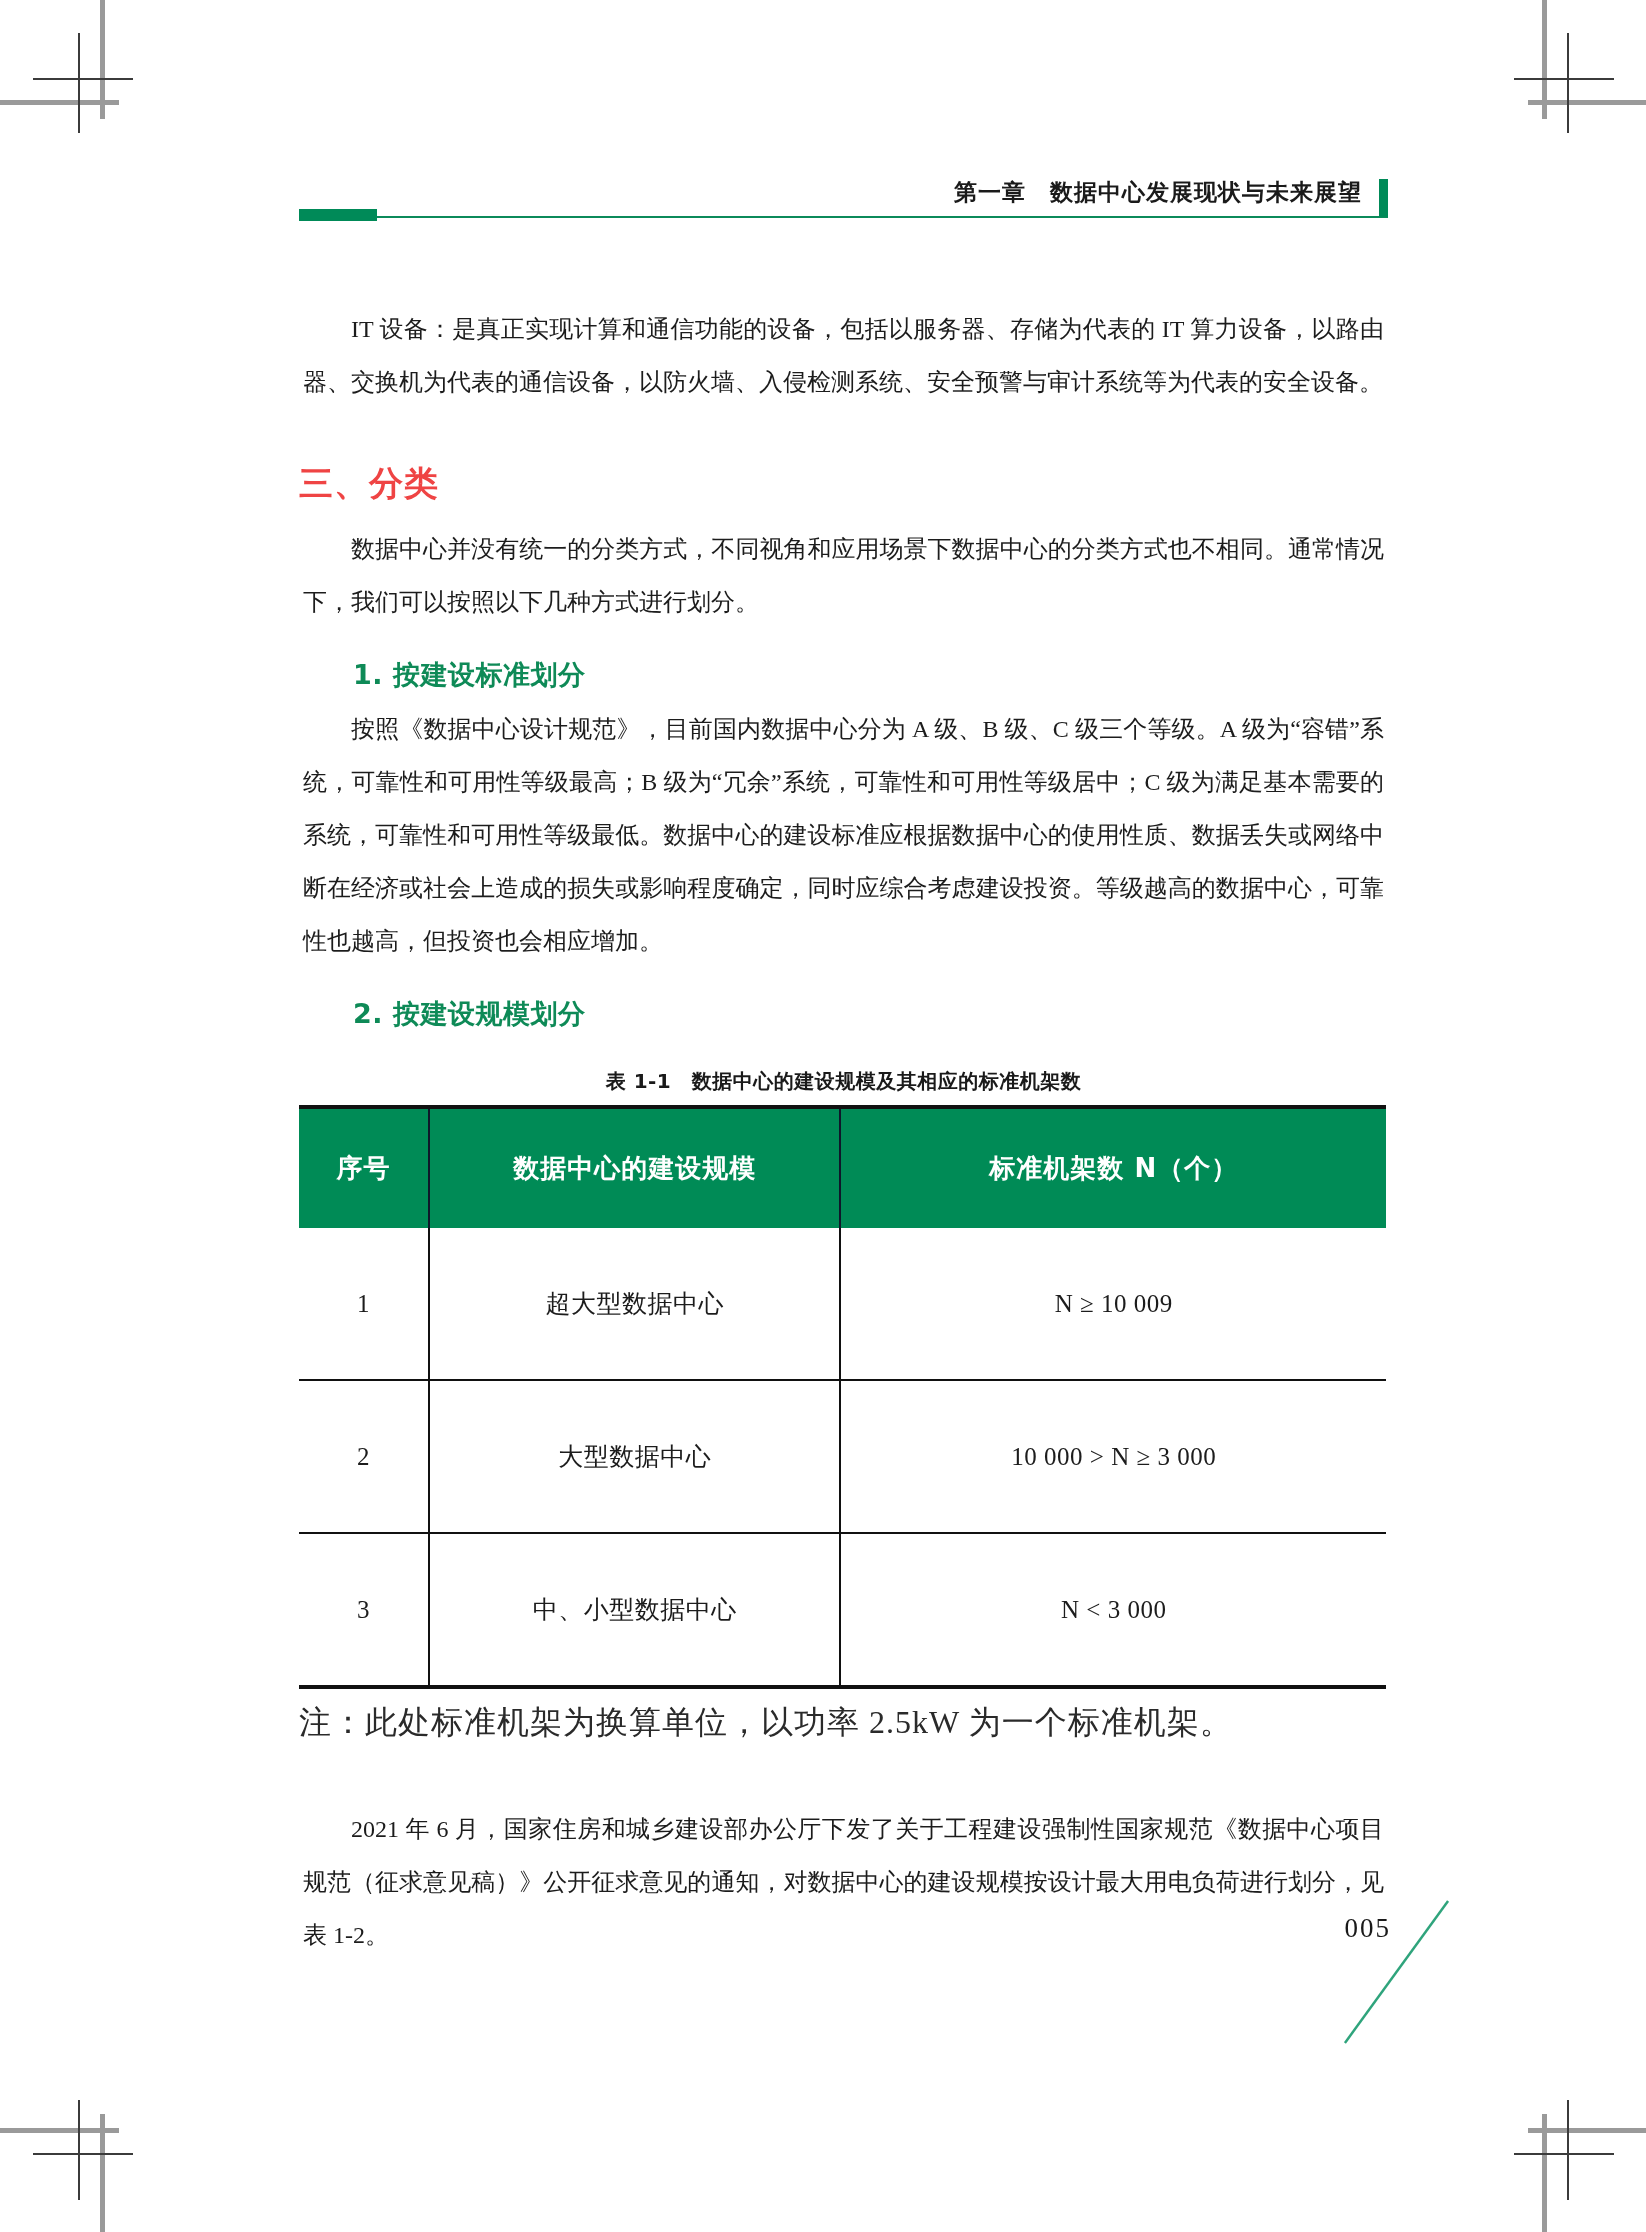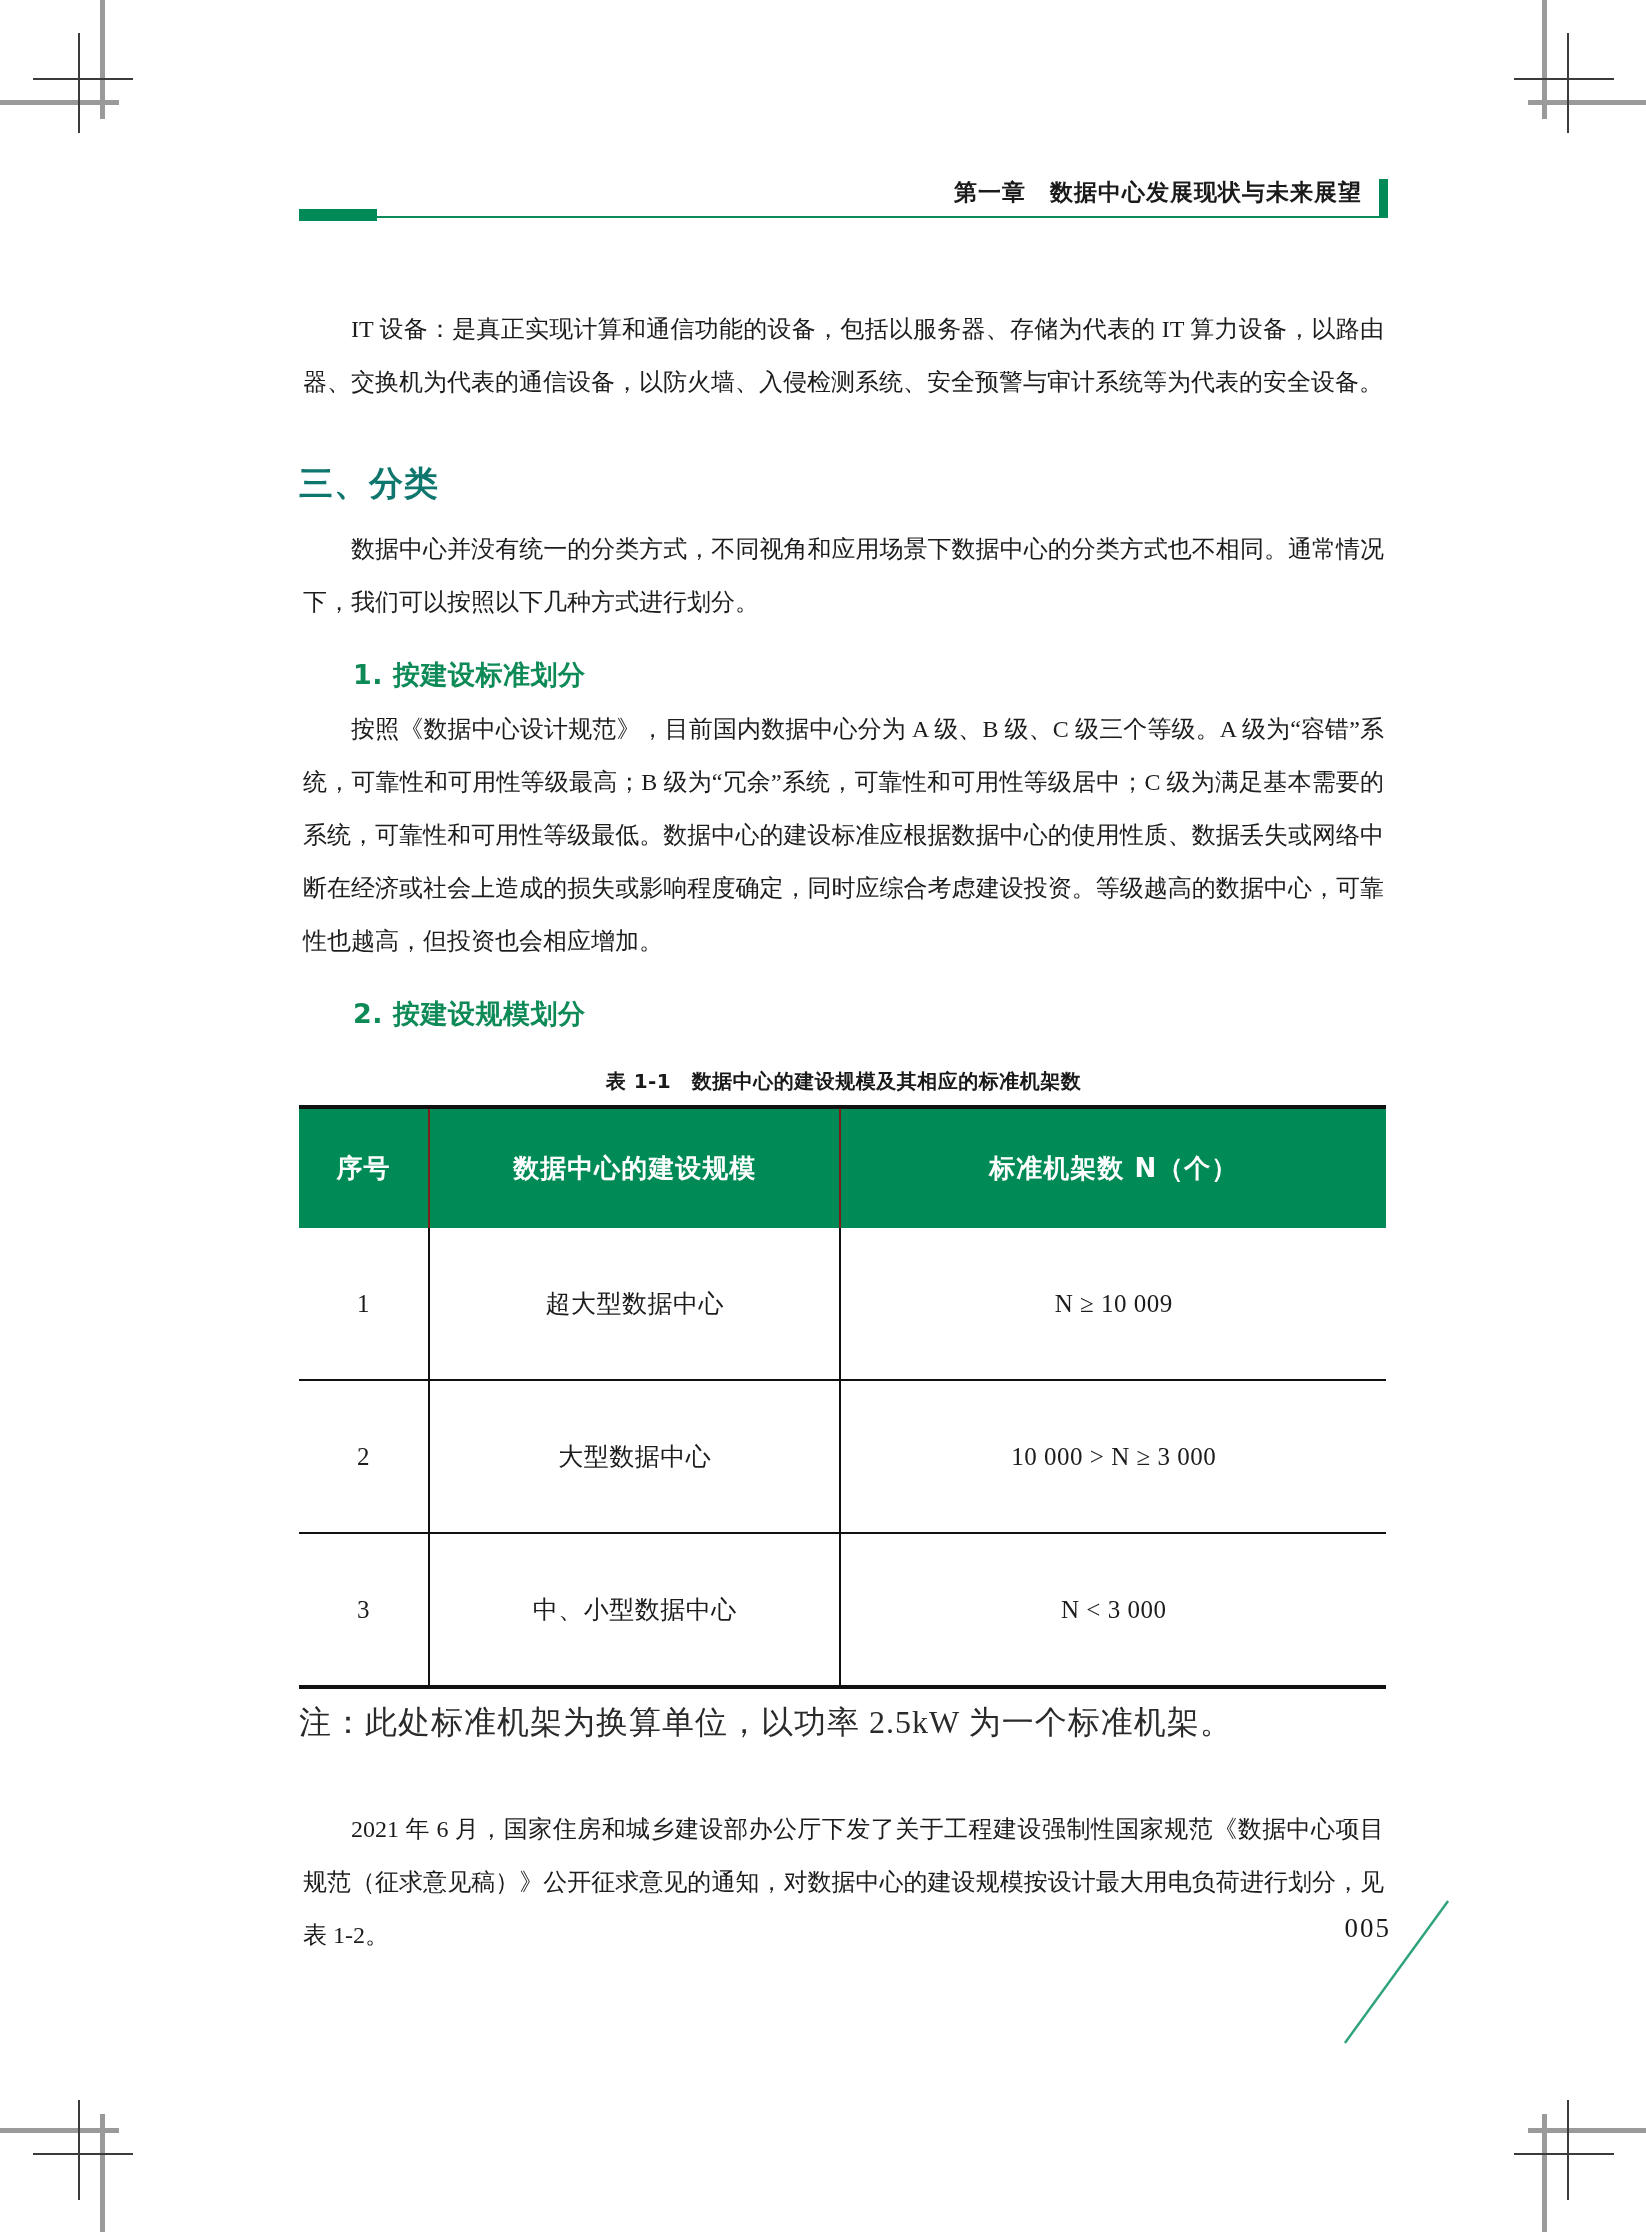--- a/index.html
+++ b/index.html
@@ -125,21 +125,21 @@
     text-indent: 2em;
     color: #1c1c1c;
     font-family: "Liberation Serif", "DejaVu Serif", serif;
   }
 
   h2.sec-heading {
     margin: 52px 0 18px 0;
     font-size: 34px;
     line-height: 44px;
     font-weight: bold;
-    color: #0f766e;
+    color: #ef4444;
     font-family: "DejaVu Sans", "Liberation Sans", sans-serif;
     letter-spacing: 1px;
   }
 
   h3.sub-heading {
     margin: 26px 0 8px 0;
     padding-left: 2em;
     font-size: 27px;
     line-height: 40px;
     font-weight: bold;
@@ -172,21 +172,21 @@
 
   table.data-table thead th {
     background: #008b56;
     color: #ffffff;
     font-family: "DejaVu Sans", "Liberation Sans", sans-serif;
     font-weight: bold;
     font-size: 26px;
     height: 117px;
     vertical-align: middle;
     text-align: center;
-    border-right: 2px solid #7f1d1d;
+    border-right: 2px solid #0f172a;
     letter-spacing: 1px;
   }
   table.data-table thead th:last-child { border-right: none; }
 
   table.data-table tbody td {
     height: 149px;
     vertical-align: middle;
     text-align: center;
     font-size: 25px;
     color: #1c1c1c;

